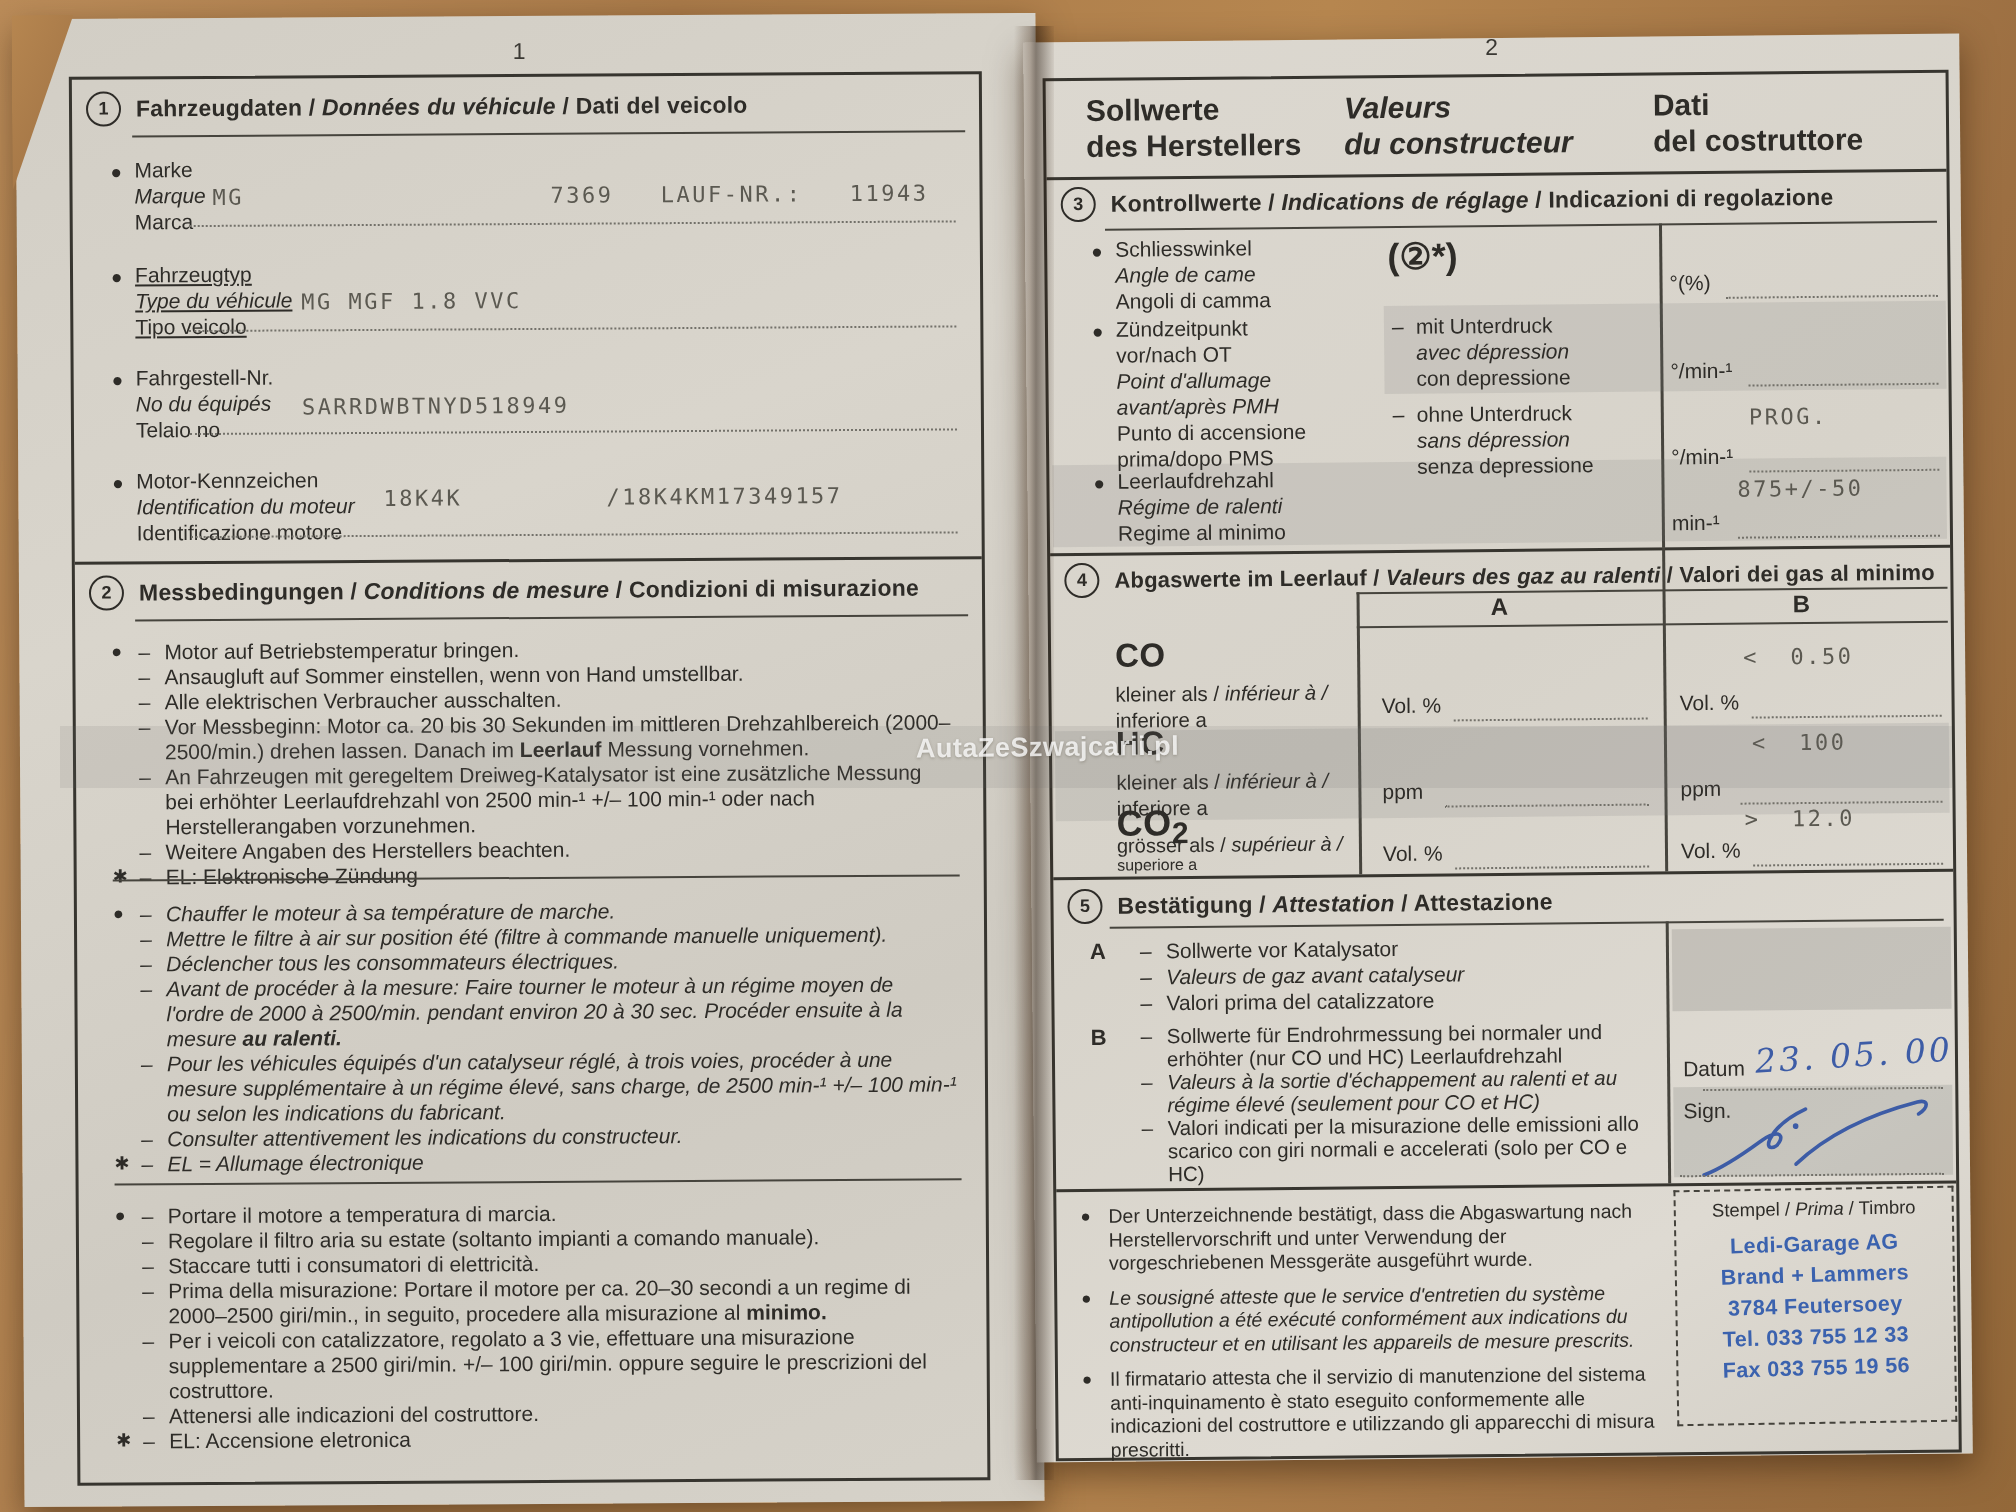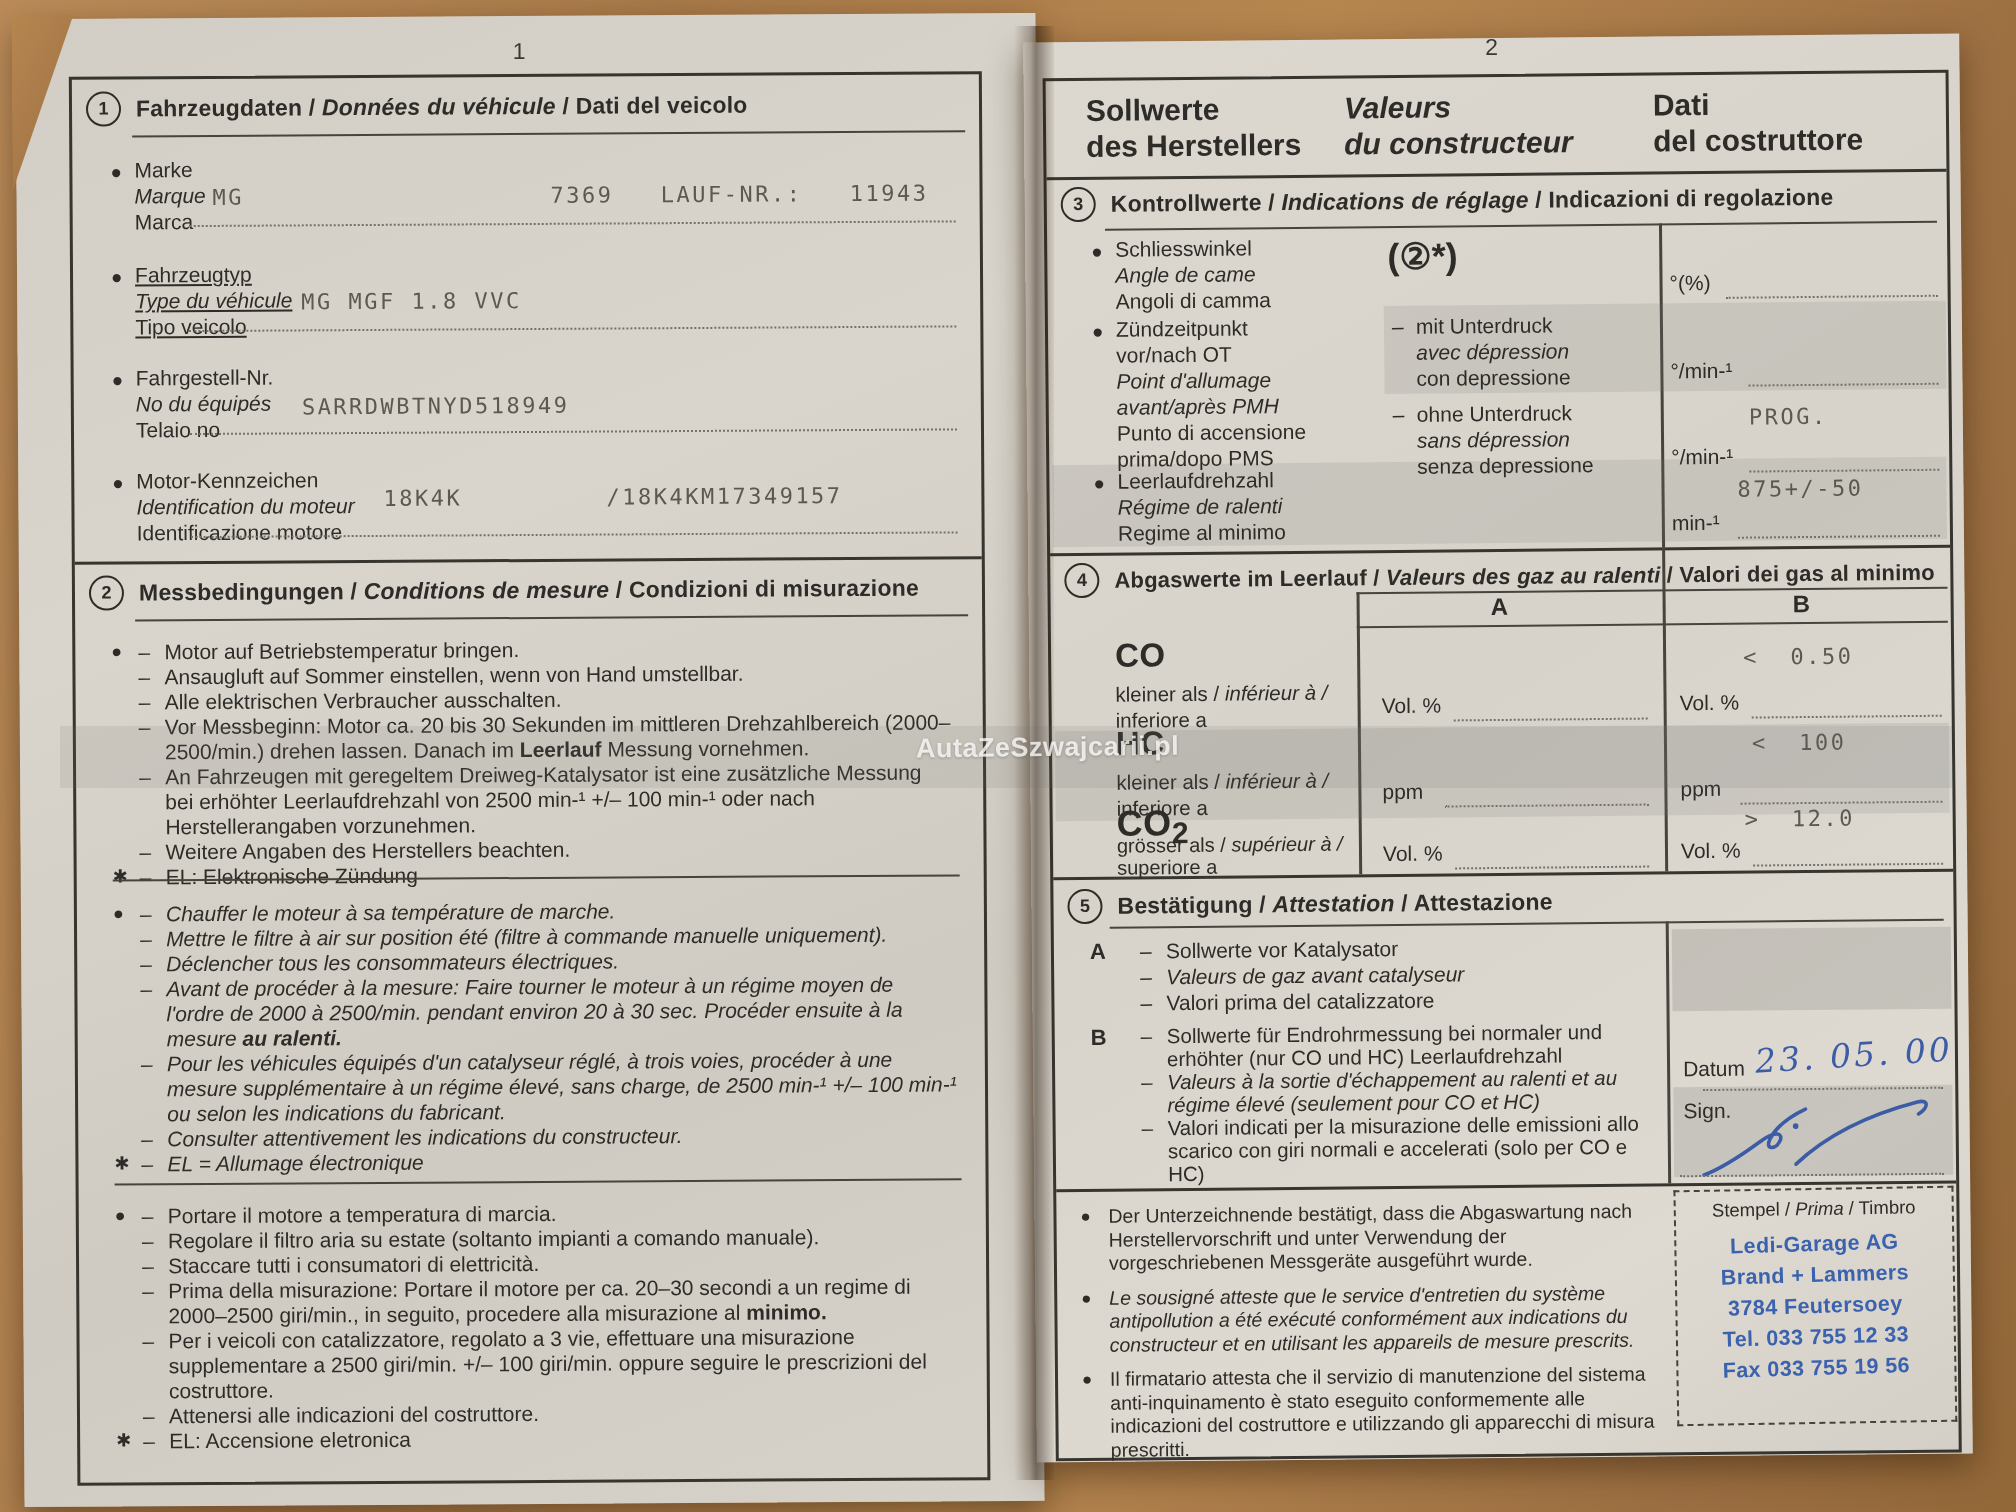--- a/index.html
+++ b/index.html
@@ -338,21 +338,21 @@
     <div class="gsub" style="left:64px;top:690px;"><span>kleiner als / </span><span class="it">inférieur à /</span></div>
     <div class="gsub" style="left:64px;top:716px;">inferiore a</div>
     <span class="unit" style="left:330px;top:702px;">ppm</span>
     <div class="dots" style="left:392px;top:728px;width:204px;"></div>
     <span class="unit" style="left:628px;top:702px;">ppm</span>
     <div class="dots" style="left:688px;top:728px;right:10px;"></div>
     <span class="typed" style="left:700px;top:656px;">&lt;  100</span>
 
     <div class="gas" style="left:64px;top:722px;font-size:36px;"><span>CO</span><sub>2</sub></div>
     <div class="gsub" style="left:64px;top:754px;font-size:20px;"><span>grösser als / </span><span class="it">supérieur à /</span></div>
-    <div class="gsub" style="left:64px;top:776px;font-size:20px;">superiore a</div>
+    <div class="gsub" style="left:64px;top:776px;font-size:16px;">superiore a</div>
     <span class="unit" style="left:330px;top:764px;">Vol. %</span>
     <div class="dots" style="left:402px;top:790px;width:194px;"></div>
     <span class="unit" style="left:628px;top:764px;">Vol. %</span>
     <div class="dots" style="left:700px;top:790px;right:10px;"></div>
     <span class="typed" style="left:692px;top:732px;">&gt;  12.0</span>
 
     <div class="sech" style="left:14px;top:808px;">
       <span class="cnum">5</span>
       <span class="t"><span>Bestätigung / </span><span class="it">Attestation</span><span> / Attestazione</span></span>
     </div>

